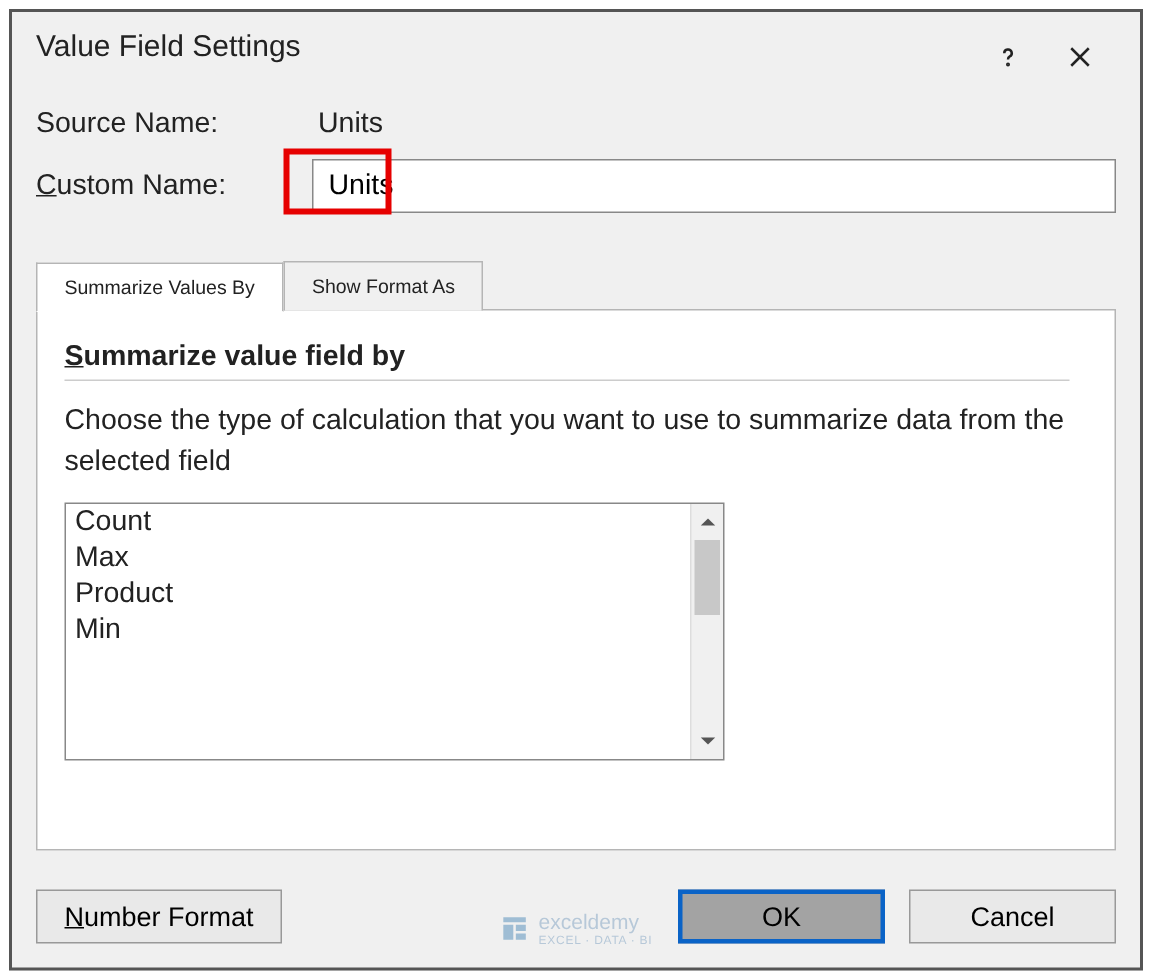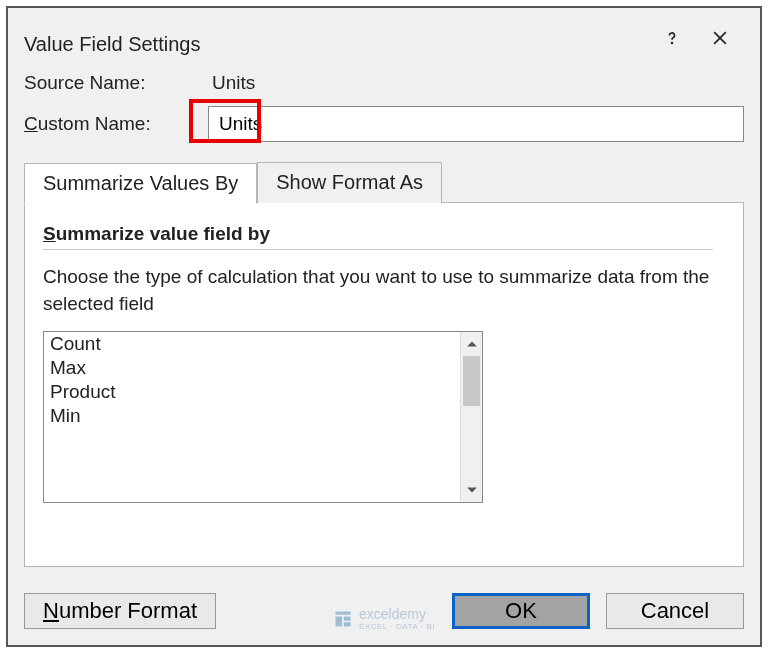--- a/index.html
+++ b/index.html
@@ -9,21 +9,21 @@
       height: 641px;
       margin: 6px;
       border: 2px solid #555;
       background: #f0f0f0;
       position: relative;
       display: flex;
       flex-direction: column;
     }
     .titlebar {
       display: flex;
-      align-items: flex-end;
+      align-items: flex-start;
       padding: 12px 16px 16px 16px;
     }
     .titlebar-title { font-size: 20px; flex: 1; }
     .titlebar-btn {
       width: 48px; height: 36px;
       display: flex; align-items: center; justify-content: center;
       font-size: 22px; font-weight: 300;
     }
     .titlebar-btn svg { width: 20px; height: 20px; }
     .content { padding: 0 16px 12px 16px; flex: 1; display: flex; flex-direction: column; }
@@ -48,25 +48,26 @@
     .tabs-area {
       flex: 1;
       display: flex;
       flex-direction: column;
       margin-top: 8px;
       position: relative;
     }
     .tabstrip { display: flex; gap: 0; position: relative; z-index: 2; }
     .tab {
       padding: 8px 18px;
-      font-size: 20px;
+      font-size: 13px;
       border: 1px solid #b5b5b5;
       border-bottom: none;
       background: #f0f0f0;
       cursor: pointer;
+      margin-top: 12px;
     }
     .tab.active { background: #fff; border-bottom: 1px solid #fff; position: relative; top: 1px; }
     .tabpanel {
       flex: 1;
       border: 1px solid #b5b5b5;
       background: #fff;
       padding: 20px 30px 18px 18px;
       margin-top: -1px;
     }
     .section-title { font-size: 19px; font-weight: 600; margin-bottom: 4px; }
@@ -92,21 +93,21 @@
     .sb-btn { height: 24px; display: flex; align-items: center; justify-content: center; }
     .sb-btn svg { width: 12px; height: 12px; fill: #555; }
     .sb-track { flex: 1; position: relative; }
     .sb-thumb { position: absolute; top: 0; left: 2px; right: 2px; height: 50px; background: #c8c8c8; }
     .footer { display: flex; align-items: center; padding: 14px 16px 16px 16px; gap: 16px; }
     .btn {
       min-width: 138px;
       height: 36px;
       border: 1px solid #999;
       background: #e9e9e9;
-      font-size: 22px;
+      font-size: 18px;
       font-family: inherit;
       cursor: pointer;
       padding: 0 18px;
     }
     .btn.primary { border: 3px solid #0a63c7; background: #a3a3a3; }
     .spacer { flex: 1; }
     .watermark {
       position: absolute;
       left: 50%; transform: translateX(-50%);
       bottom: 14px;

